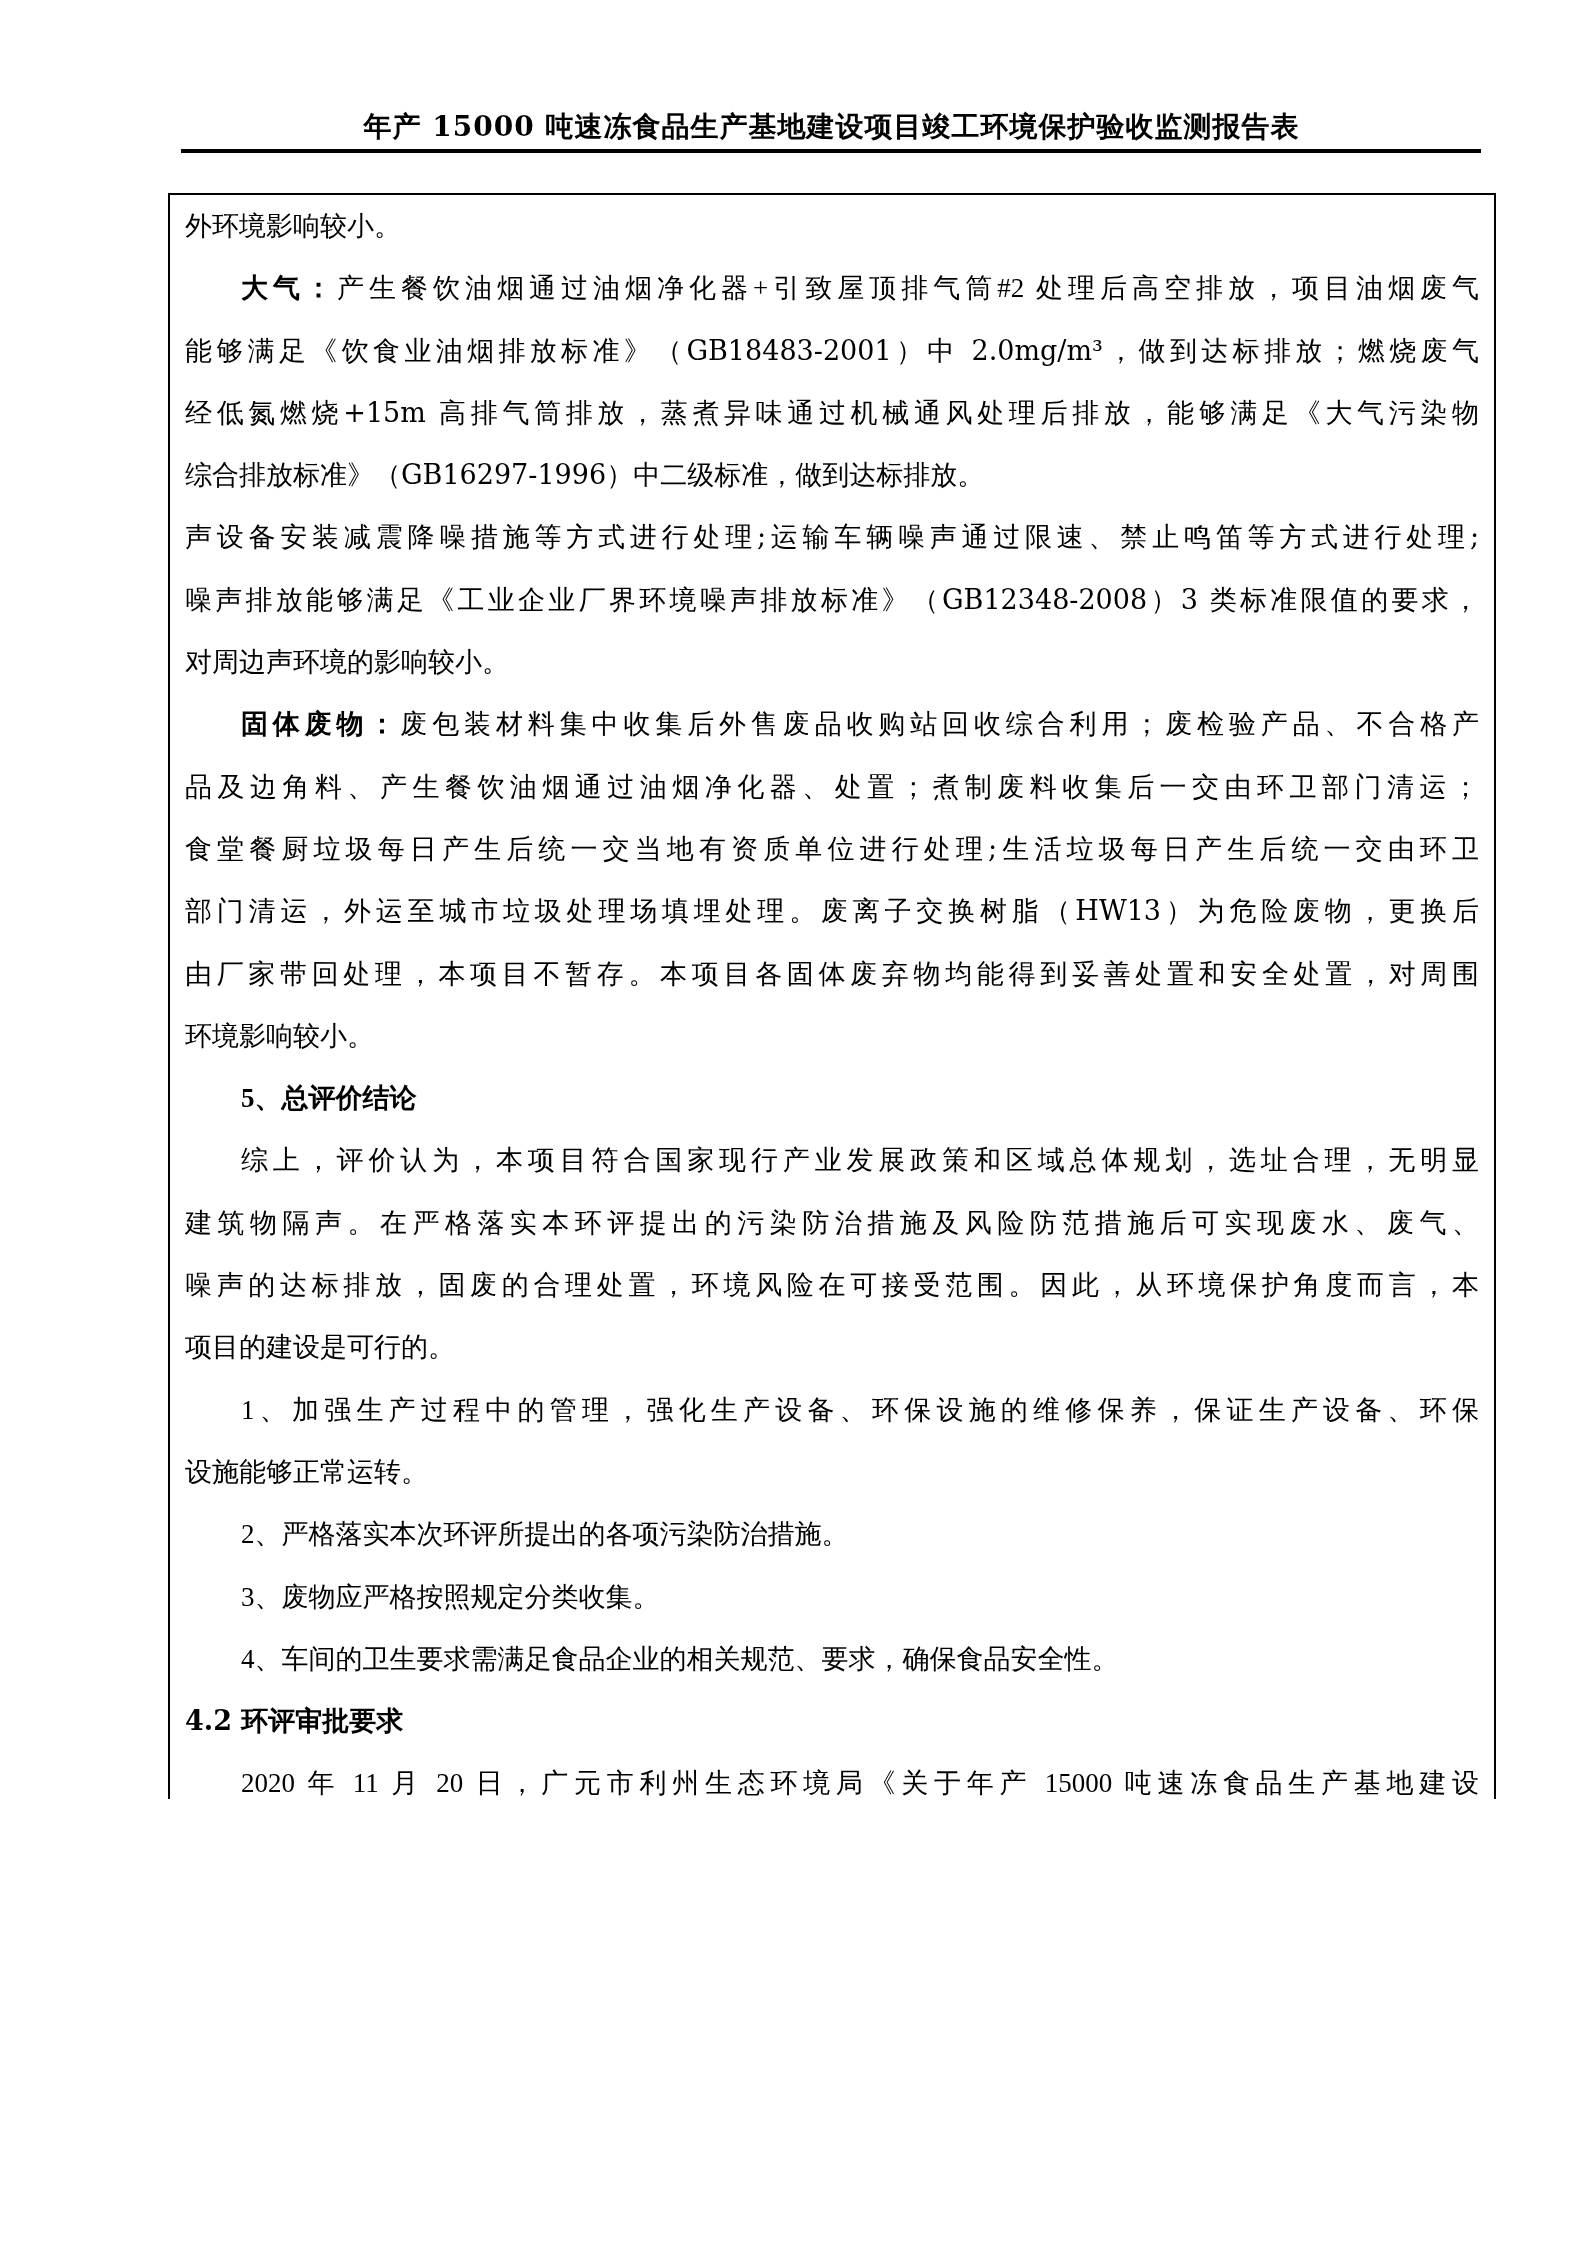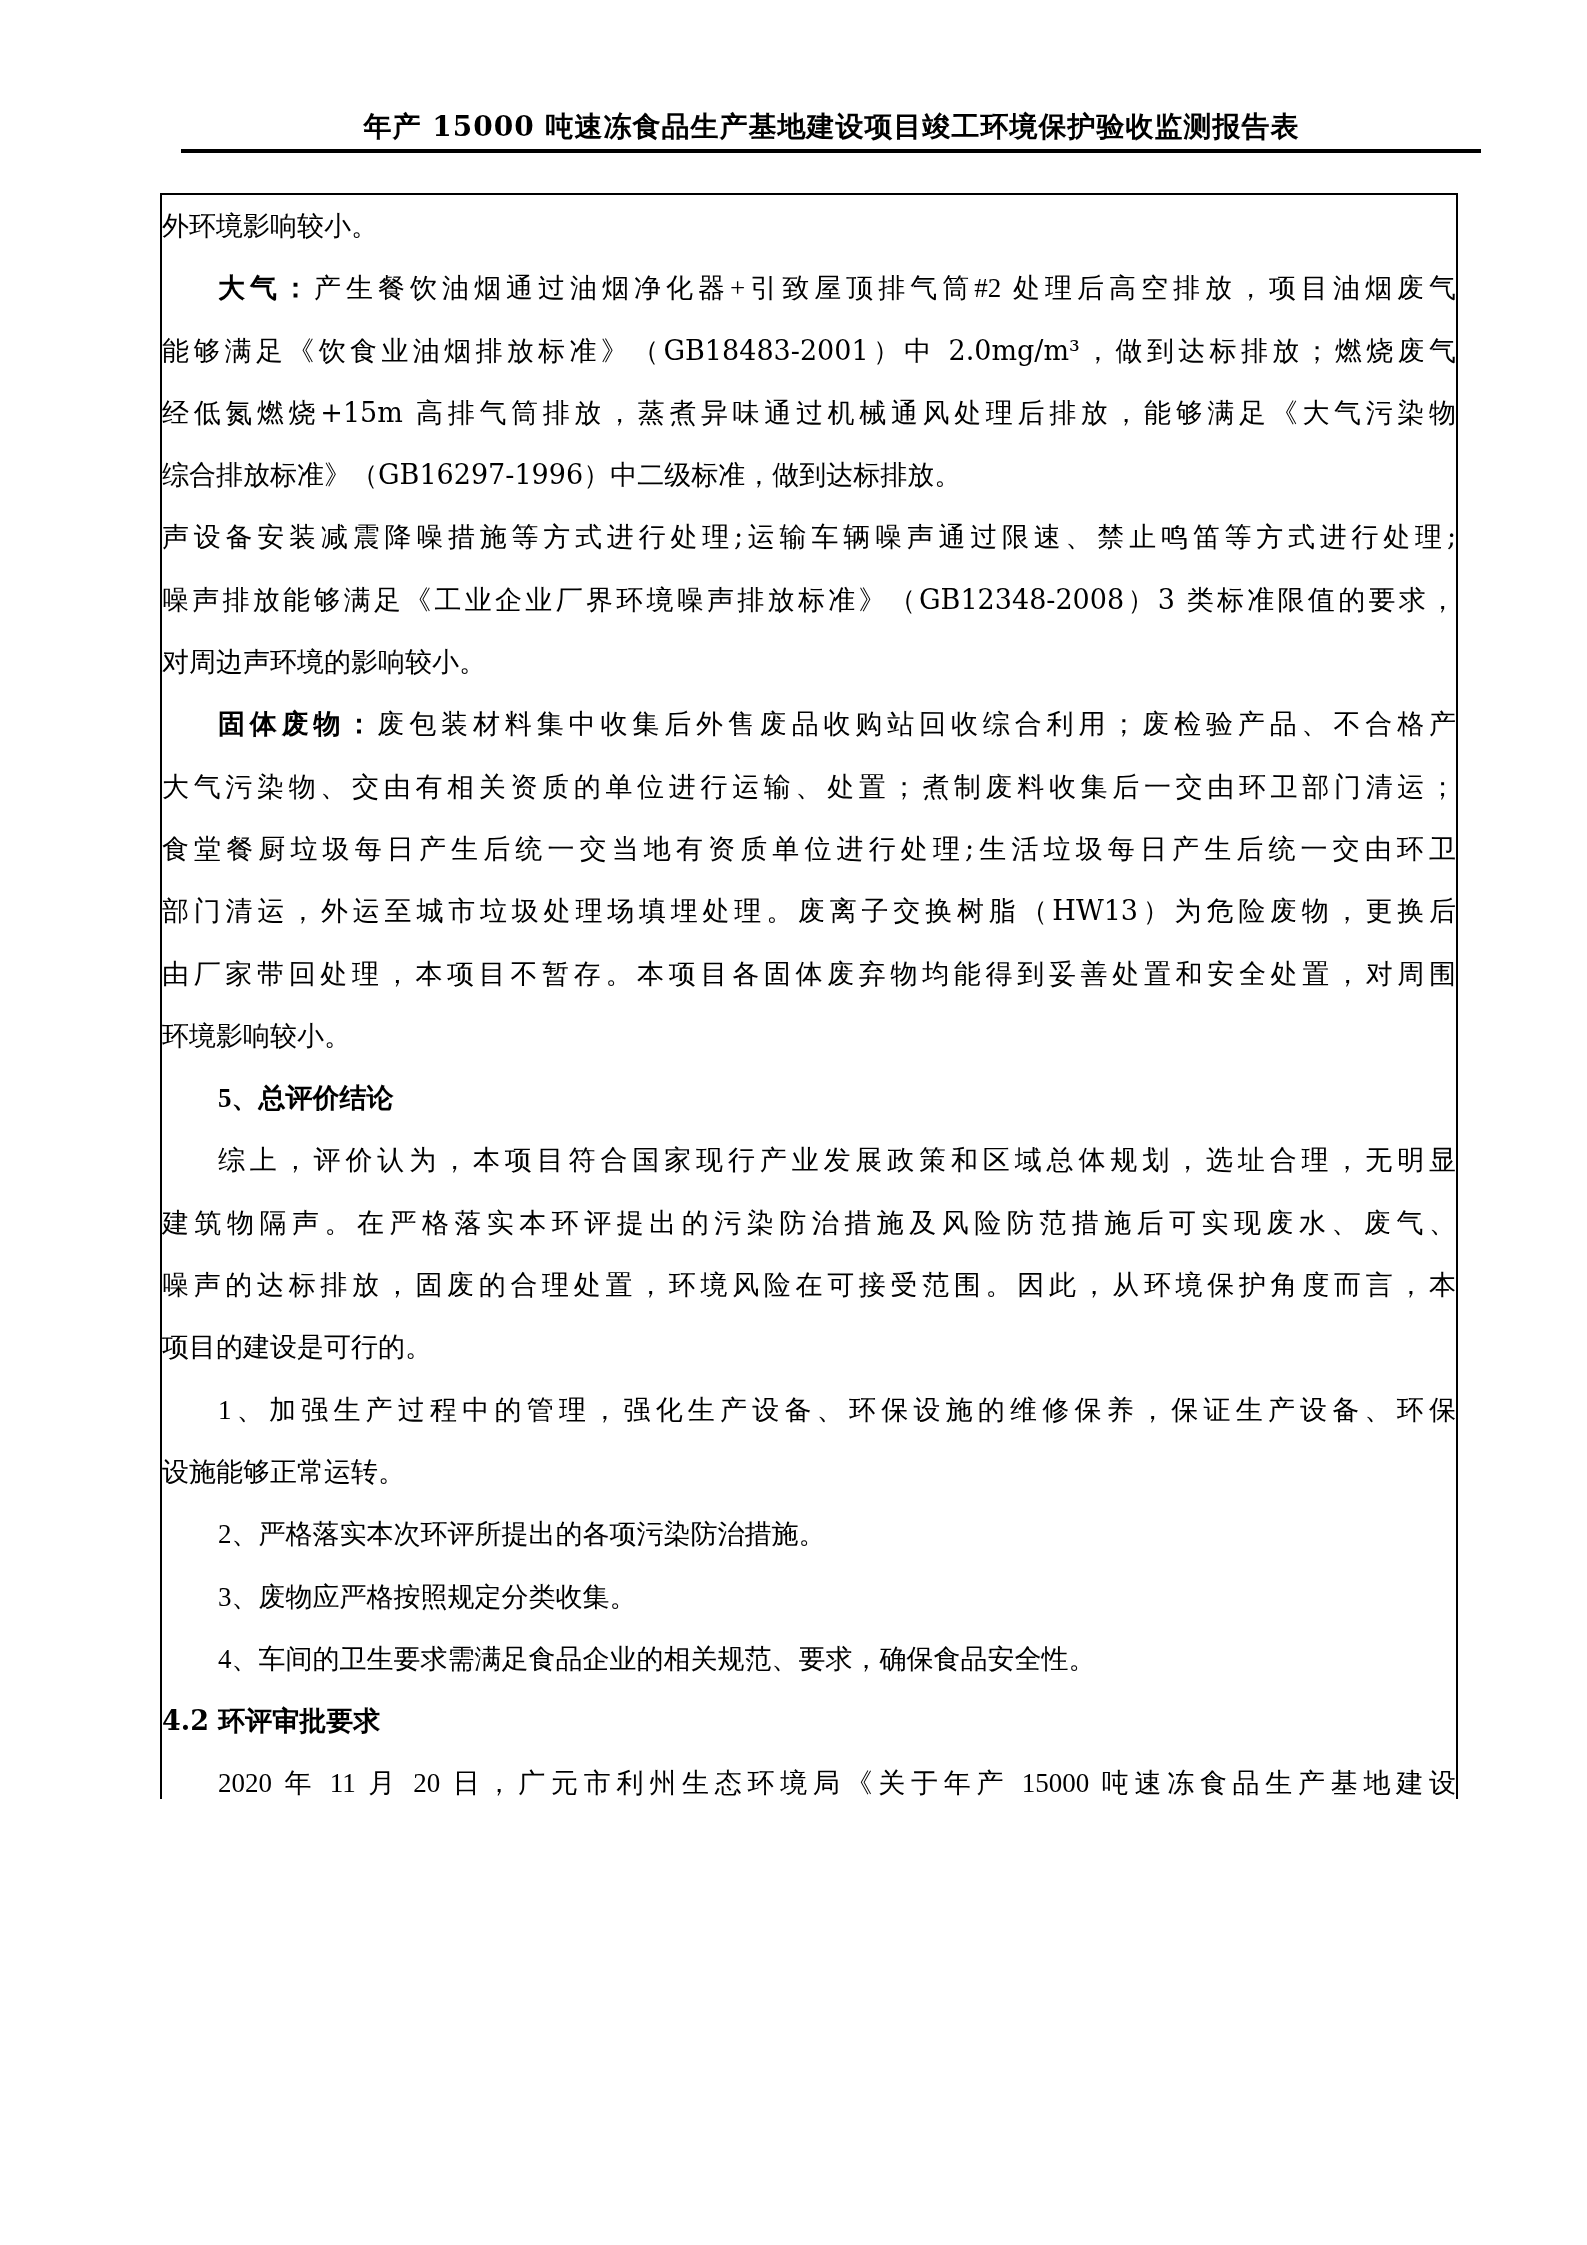--- a/index.html
+++ b/index.html
@@ -27,26 +27,26 @@
   .header-rule {
     position: absolute;
     left: 143px;
     top: 149px;
     width: 1300px;
     height: 4px;
     background: #000;
   }
   .content-box {
     position: absolute;
-    left: 122px;
+    left: 130px;
     top: 193px;
     width: 1294px;   
     height: 1806px;
     border: 2px solid #000;
-    padding: 0 0;
+    padding: 0 15px;
   }
   .line {
     height: 62.3px;
     line-height: 62.3px;
     font-size: 27px;
     white-space: normal;
     overflow: hidden;
     text-align: left;
   }
   .line.fill {
@@ -76,21 +76,21 @@
   <div class="content-box" id="content-box">
       <div class="line"><span>外环境影响较小。</span></div>
       <div class="line indent fill"><b>大气：</b><span>产生餐饮油烟通过油烟净化器+引致屋顶排气筒#2 处理后高空排放，项目油烟废气</span></div>
       <div class="line fill"><span>能够满足《饮食业油烟排放标准》（GB18483-2001）中 2.0mg/m³，做到达标排放；燃烧废气</span></div>
       <div class="line fill"><span>经低氮燃烧+15m 高排气筒排放，蒸煮异味通过机械通风处理后排放，能够满足《大气污染物</span></div>
       <div class="line"><span>综合排放标准》（GB16297-1996）中二级标准，做到达标排放。</span></div>
       <div class="line fill"><span>声设备安装减震降噪措施等方式进行处理;运输车辆噪声通过限速、禁止鸣笛等方式进行处理;</span></div>
       <div class="line fill"><span>噪声排放能够满足《工业企业厂界环境噪声排放标准》（GB12348-2008）3 类标准限值的要求，</span></div>
       <div class="line"><span>对周边声环境的影响较小。</span></div>
       <div class="line indent fill"><b>固体废物：</b><span>废包装材料集中收集后外售废品收购站回收综合利用；废检验产品、不合格产</span></div>
-      <div class="line fill"><span>大气污染物、交由有相关资质的单位进行运输、处置；煮制废料收集后一交由环卫部门清运；</span></div>
+      <div class="line fill"><span>品及边角料、产生餐饮油烟通过油烟净化器、处置；煮制废料收集后一交由环卫部门清运；</span></div>
       <div class="line fill"><span>食堂餐厨垃圾每日产生后统一交当地有资质单位进行处理;生活垃圾每日产生后统一交由环卫</span></div>
       <div class="line fill"><span>部门清运，外运至城市垃圾处理场填埋处理。废离子交换树脂（HW13）为危险废物，更换后</span></div>
       <div class="line fill"><span>由厂家带回处理，本项目不暂存。本项目各固体废弃物均能得到妥善处置和安全处置，对周围</span></div>
       <div class="line"><span>环境影响较小。</span></div>
       <div class="line indent"><b>5、总评价结论</b></div>
       <div class="line indent fill"><span>综上，评价认为，本项目符合国家现行产业发展政策和区域总体规划，选址合理，无明显</span></div>
       <div class="line fill"><span>建筑物隔声。在严格落实本环评提出的污染防治措施及风险防范措施后可实现废水、废气、</span></div>
       <div class="line fill"><span>噪声的达标排放，固废的合理处置，环境风险在可接受范围。因此，从环境保护角度而言，本</span></div>
       <div class="line"><span>项目的建设是可行的。</span></div>
       <div class="line indent fill"><span>1、加强生产过程中的管理，强化生产设备、环保设施的维修保养，保证生产设备、环保</span></div>

